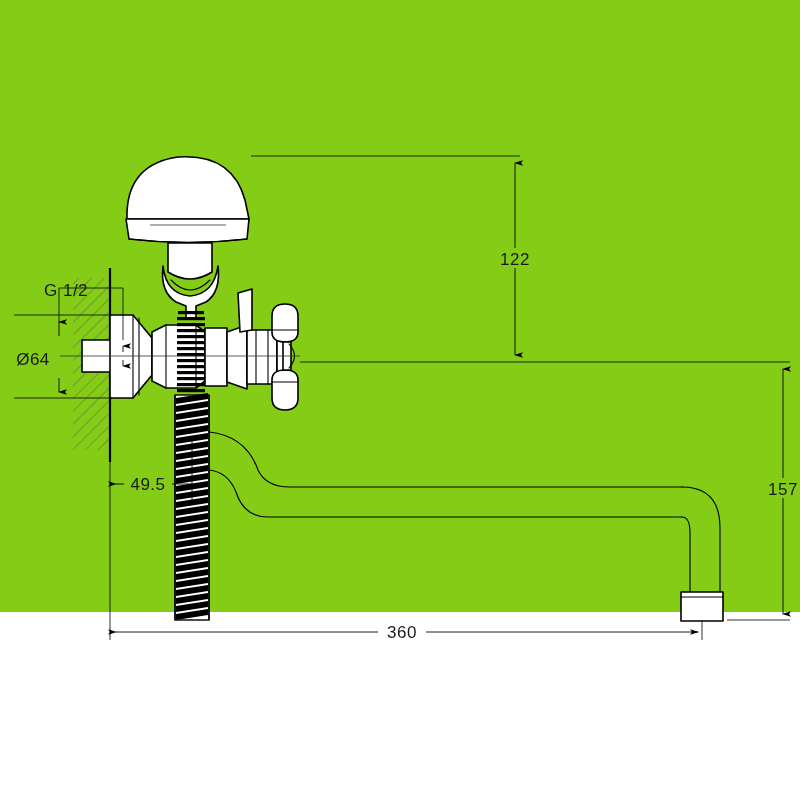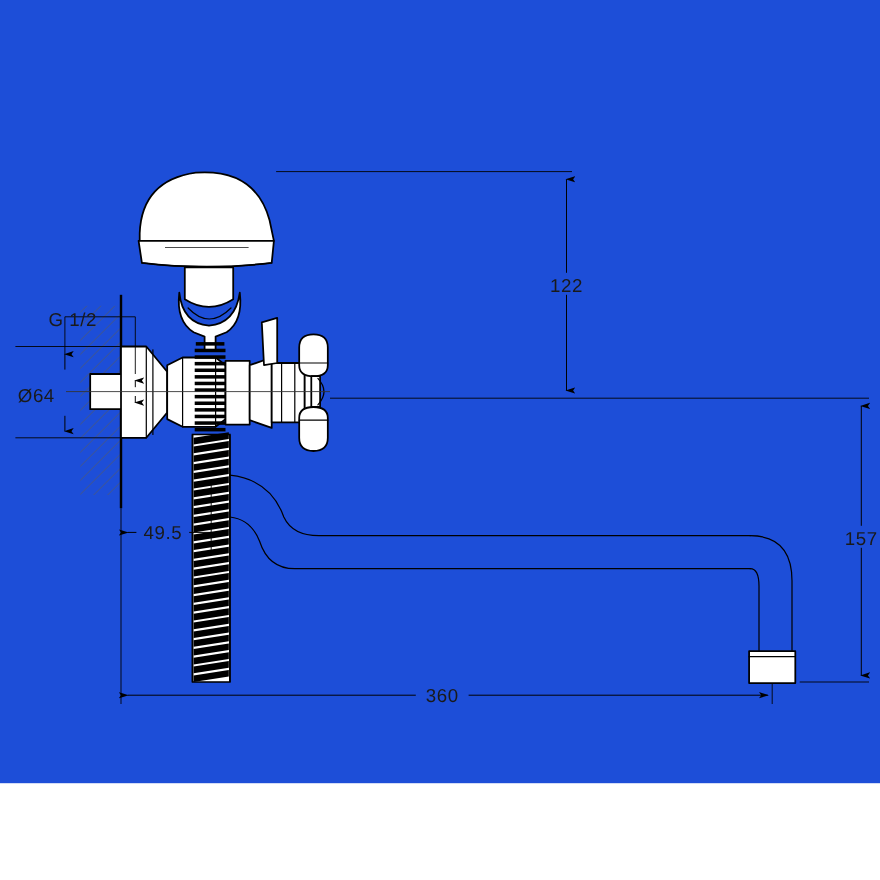--- a/index.html
+++ b/index.html
@@ -9,22 +9,22 @@
   }
   body {
     width: 800px;
     height: 800px;
     font-family: "Liberation Sans", sans-serif;
     overflow: hidden;
   }
   #drawing-root {
     position: relative;
     width: 800px;
-    height: 712px;
-    background: #1d4ed8;
+    height: 612px;
+    background: #84cc16;
     text-align: right;
   }
   svg#tech-drawing {
     display: block;
     width: 800px;
     height: 800px;
   }
   .dim-text {
     font-family: "Liberation Sans", sans-serif;
     font-size: 17px;

